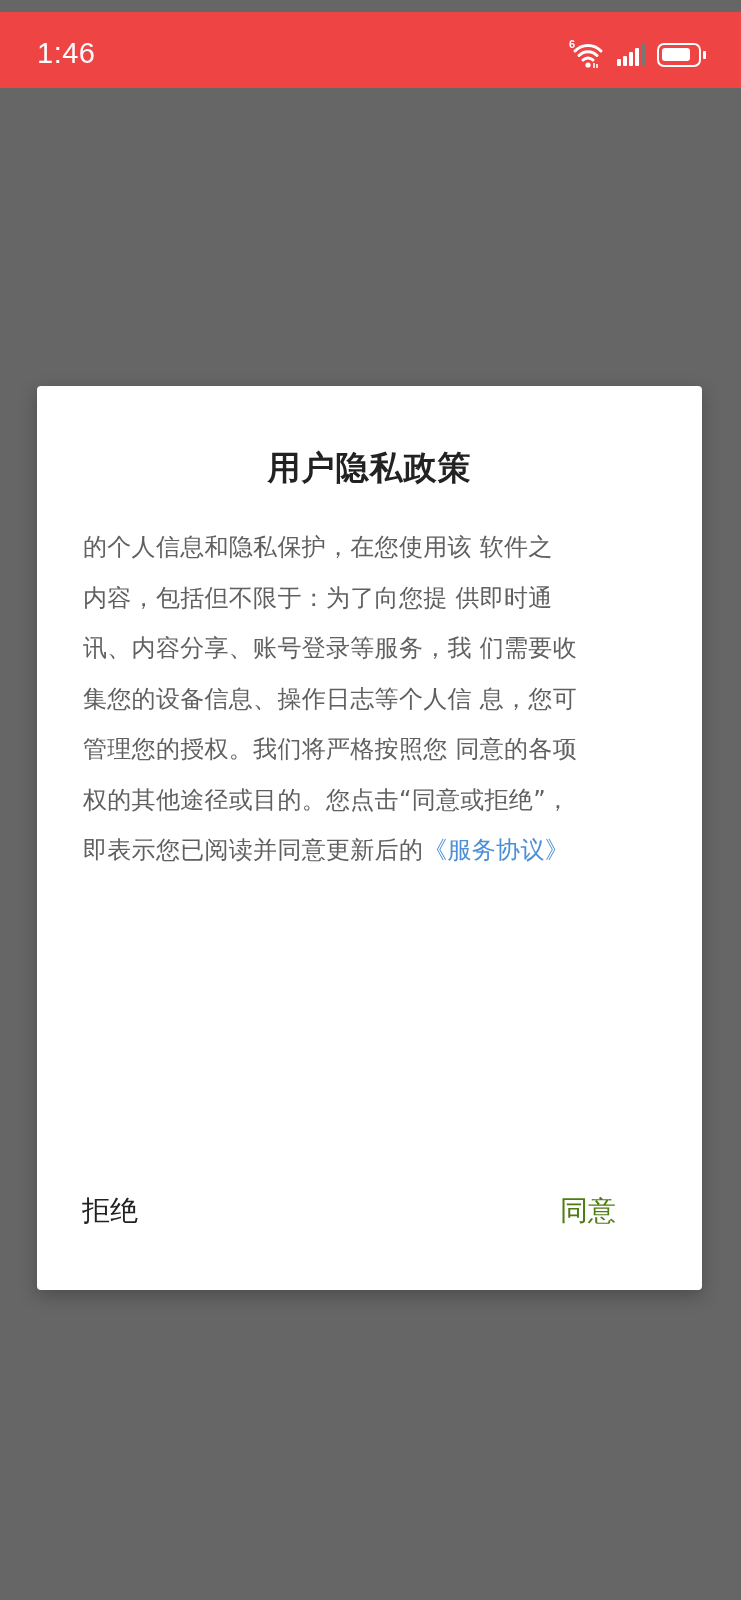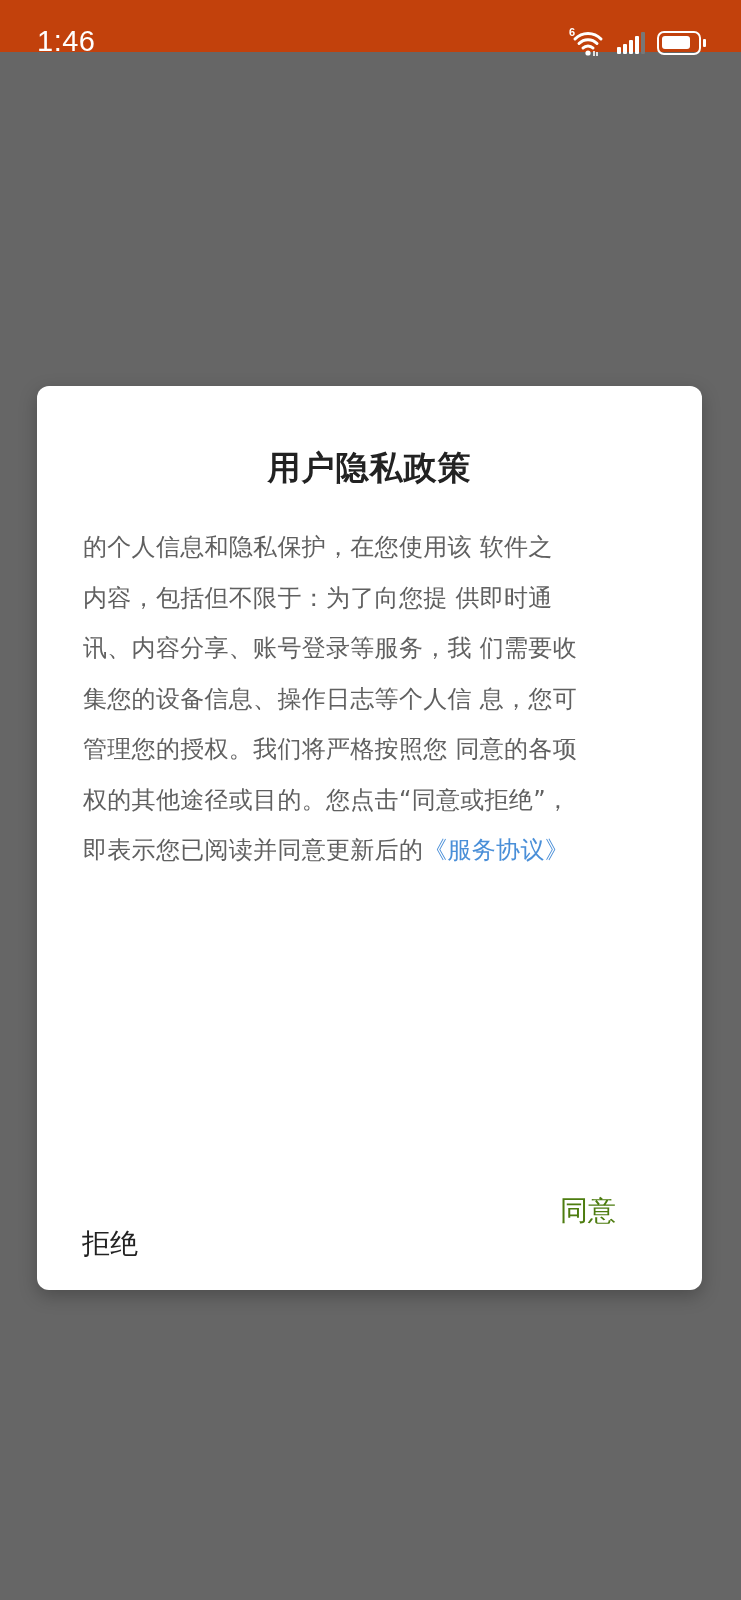--- a/index.html
+++ b/index.html
@@ -2,22 +2,22 @@
 <html><head>
   <meta charset="utf-8">
   <style>
     * { margin: 0; padding: 0; box-sizing: border-box; }
     html, body {
       width: 741px; height: 1600px; overflow: hidden;
       background: #666666;
       font-family: "DejaVu Sans", "Liberation Sans", sans-serif;
     }
     .status-bar {
-      position: absolute; left: 0; top: 0; width: 741px; height: 52px;
-      background: #c2410c; color: #ffffff;
+      position: absolute; left: 0; top: 12px; width: 741px; height: 76px;
+      background: #ef4444; color: #ffffff;
     }
     .status-time {
       position: absolute; left: 37px; top: 25px;
       font-family: "Liberation Sans", sans-serif;
       font-size: 29px; letter-spacing: 0.5px; color: #fff;
     }
     .status-icons {
       position: absolute; right: 40px; top: 28px; height: 30px;
       display: flex; align-items: center; gap: 12px;
     }
@@ -37,21 +37,21 @@
       position: absolute; left: 3px; top: 3px; width: 28px; height: 13px;
       background: #fff; border-radius: 3px;
     }
     .battery .tip {
       position: absolute; right: -7px; top: 6px; width: 3px; height: 8px;
       background: #fff; border-radius: 1px;
     }
 
     .dialog {
       position: absolute; left: 37px; top: 386px; width: 665px; height: 904px;
-      background: #ffffff; border-radius: 12px;
+      background: #ffffff; border-radius: 4px;
       box-shadow: 0 6px 18px rgba(0,0,0,0.25);
     }
     .dialog-title {
       position: absolute; left: 0; right: 0; top: 60px;
       text-align: center; font-size: 33px; font-weight: bold; color: #222222;
       letter-spacing: 1px;
     }
     .dialog-body-clip {
       position: absolute; left: 46px; width: 530px; top: 136px; height: 630px;
       overflow: hidden;
@@ -61,21 +61,20 @@
       word-break: break-all; letter-spacing: 0.3px;
     }
     .body-text .link { color: #4a8fd8; }
     .dialog-footer {
       position: absolute; left: 0; right: 0; top: 806px; height: 40px;
     }
     .btn-reject {
       position: absolute; left: 45px; top: 0; font-size: 28px; color: #222222;
       background: none; border: none; cursor: pointer;
       font-family: Liberation Mono, monospace;
-      margin-top: 33px;
     }
     .btn-agree {
       position: absolute; right: 86px; top: 0; font-size: 28px; color: #4d7c0f;
       background: none; border: none; cursor: pointer;
       font-family: "DejaVu Sans", sans-serif;
     }
   </style>
 </head>
 <body>
 

